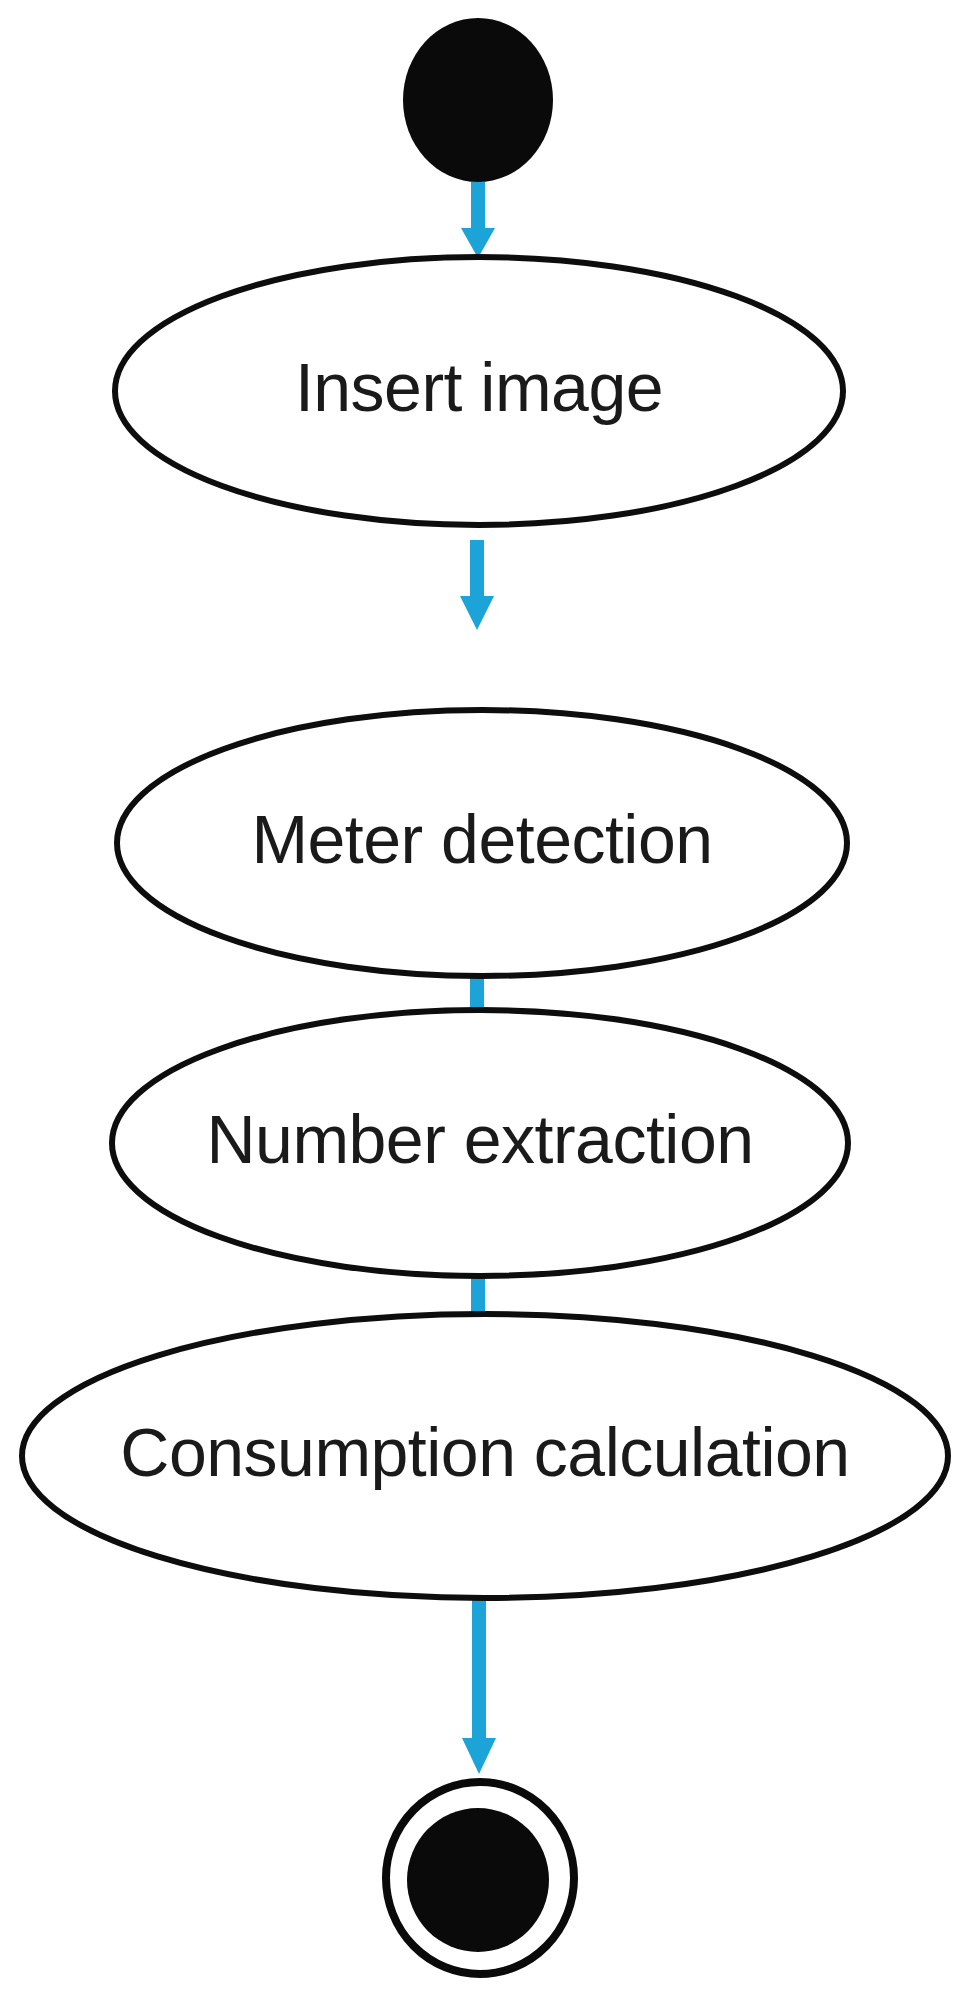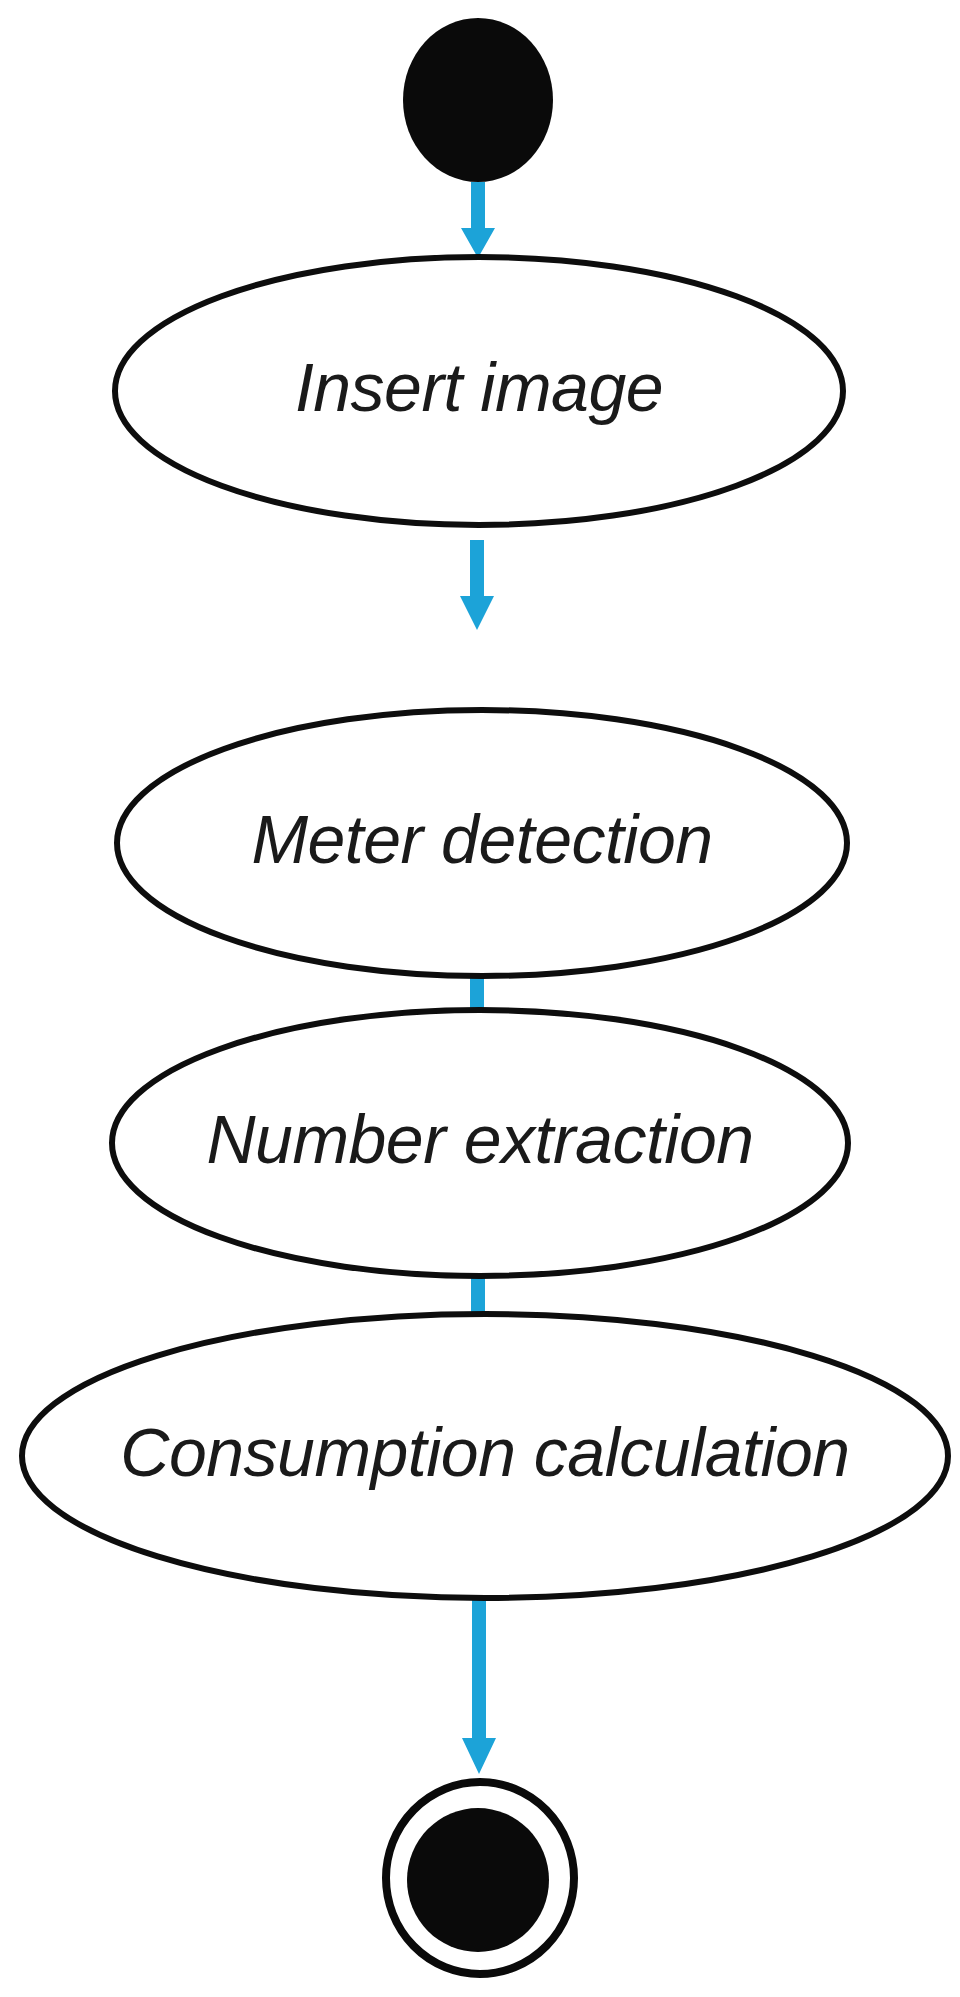--- a/index.html
+++ b/index.html
@@ -10,21 +10,20 @@
   }
   body {
     font-family: "Liberation Sans", sans-serif;
   }
   #diagram-canvas {
     position: relative;
     width: 960px;
     height: 1997px;
     background: #ffffff;
     overflow: hidden;
-    font-style: italic;
   }
   #flow-svg {
     position: absolute;
     left: 0;
     top: 0;
     width: 960px;
     height: 1997px;
     display: block;
   }
   .node-ellipse {

